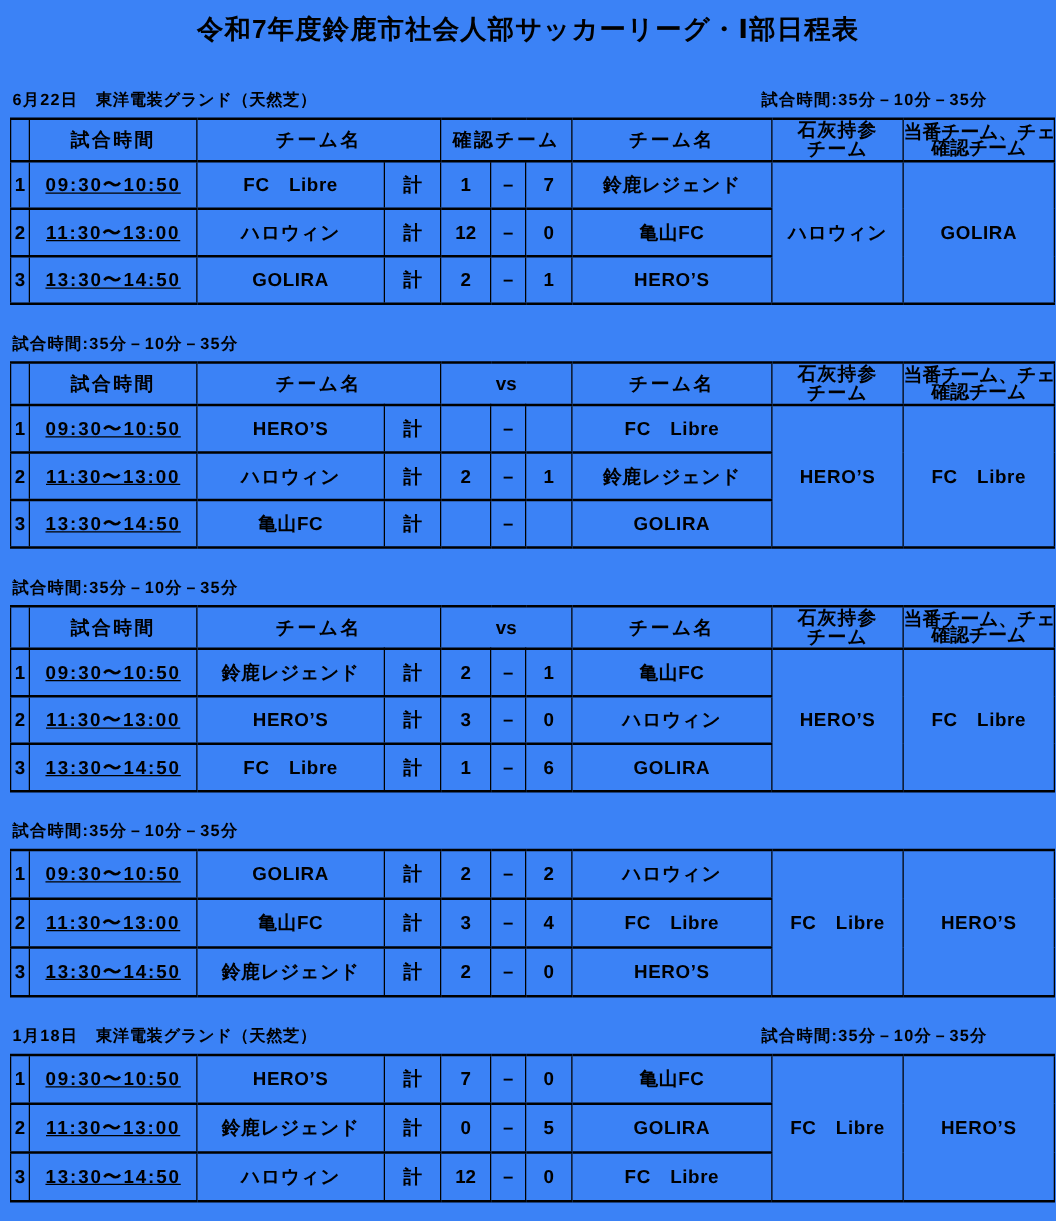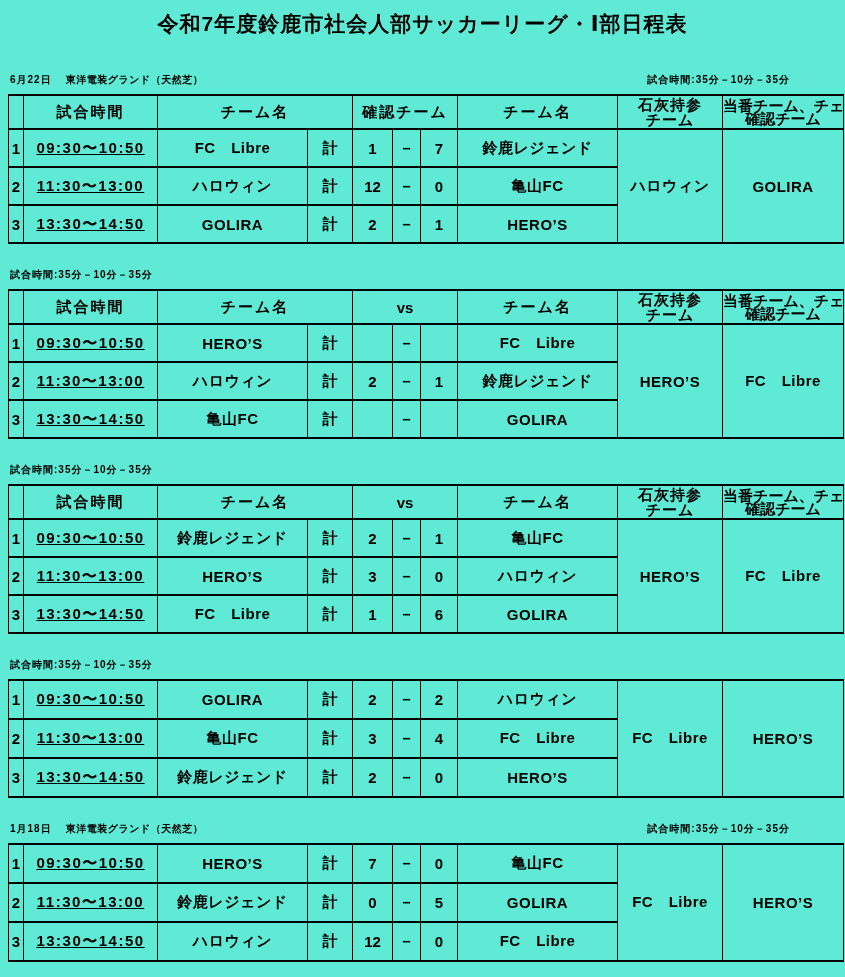--- a/index.html
+++ b/index.html
@@ -1,29 +1,29 @@
 <!DOCTYPE html>
 <html><head>
 <meta charset="utf-8">
 <style>
   html,body{margin:0;padding:0;background:#fff;}
   .page{
-    width:845px;height:977px;background:#5eead4;color:#000;
+    width:845px;height:977px;background:#3b82f6;color:#000;
     font-family:"Liberation Sans","DejaVu Sans",sans-serif;
     font-weight:bold;position:relative;overflow:hidden;
   }
   .title{
     text-align:center;font-size:21px;letter-spacing:1px;
     padding-top:9px;line-height:30px;
   }
   .section{margin-top:21px;}
   .section.first{margin-top:31px;}
   .sec-head{
     display:flex;justify-content:space-between;align-items:flex-end;
-    padding:0 55px 5px 10px;font-size:10px;line-height:19px;
+    padding:0 55px 5px 10px;font-size:13px;line-height:19px;
   }
   .sec-date{margin-right:14px;letter-spacing:1px;}
   .sec-venue{letter-spacing:0.5px;}
   .sec-time{letter-spacing:1px;}
   table.sched{
     border-collapse:collapse;table-layout:fixed;
     width:835px;margin-left:8px;padding-left:16px;
   }
   table.sched td{
     border:solid #000;border-width:2px 1px;

